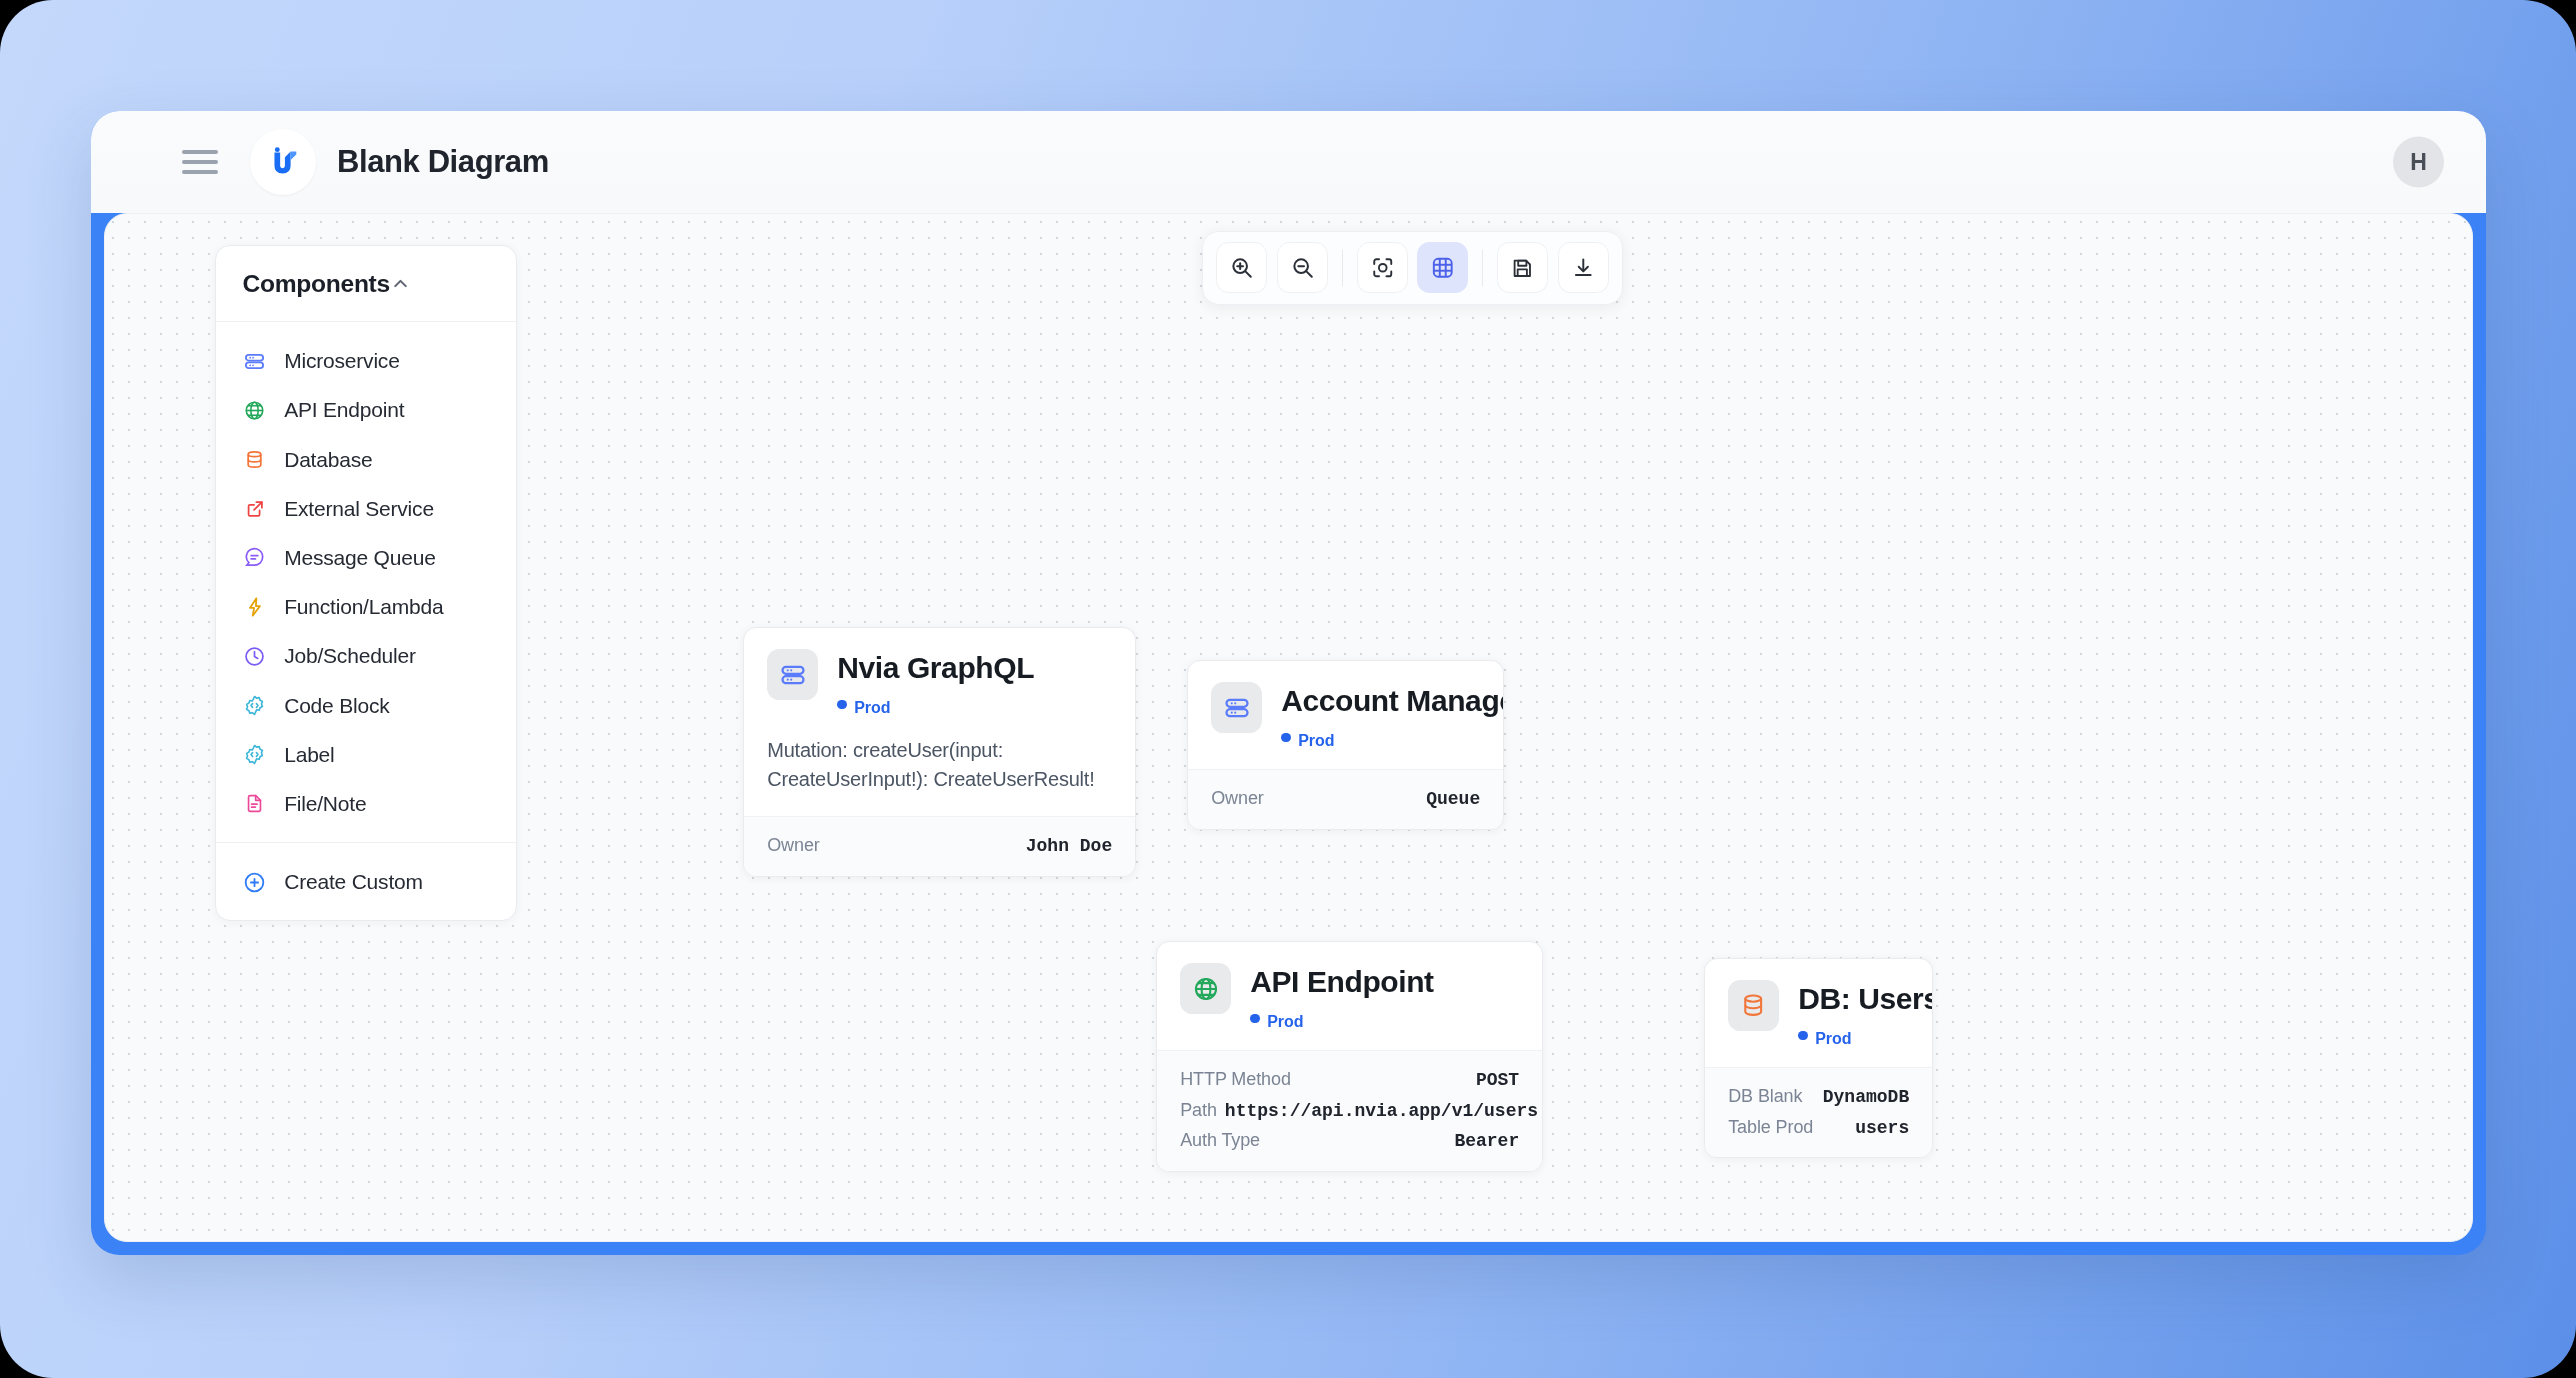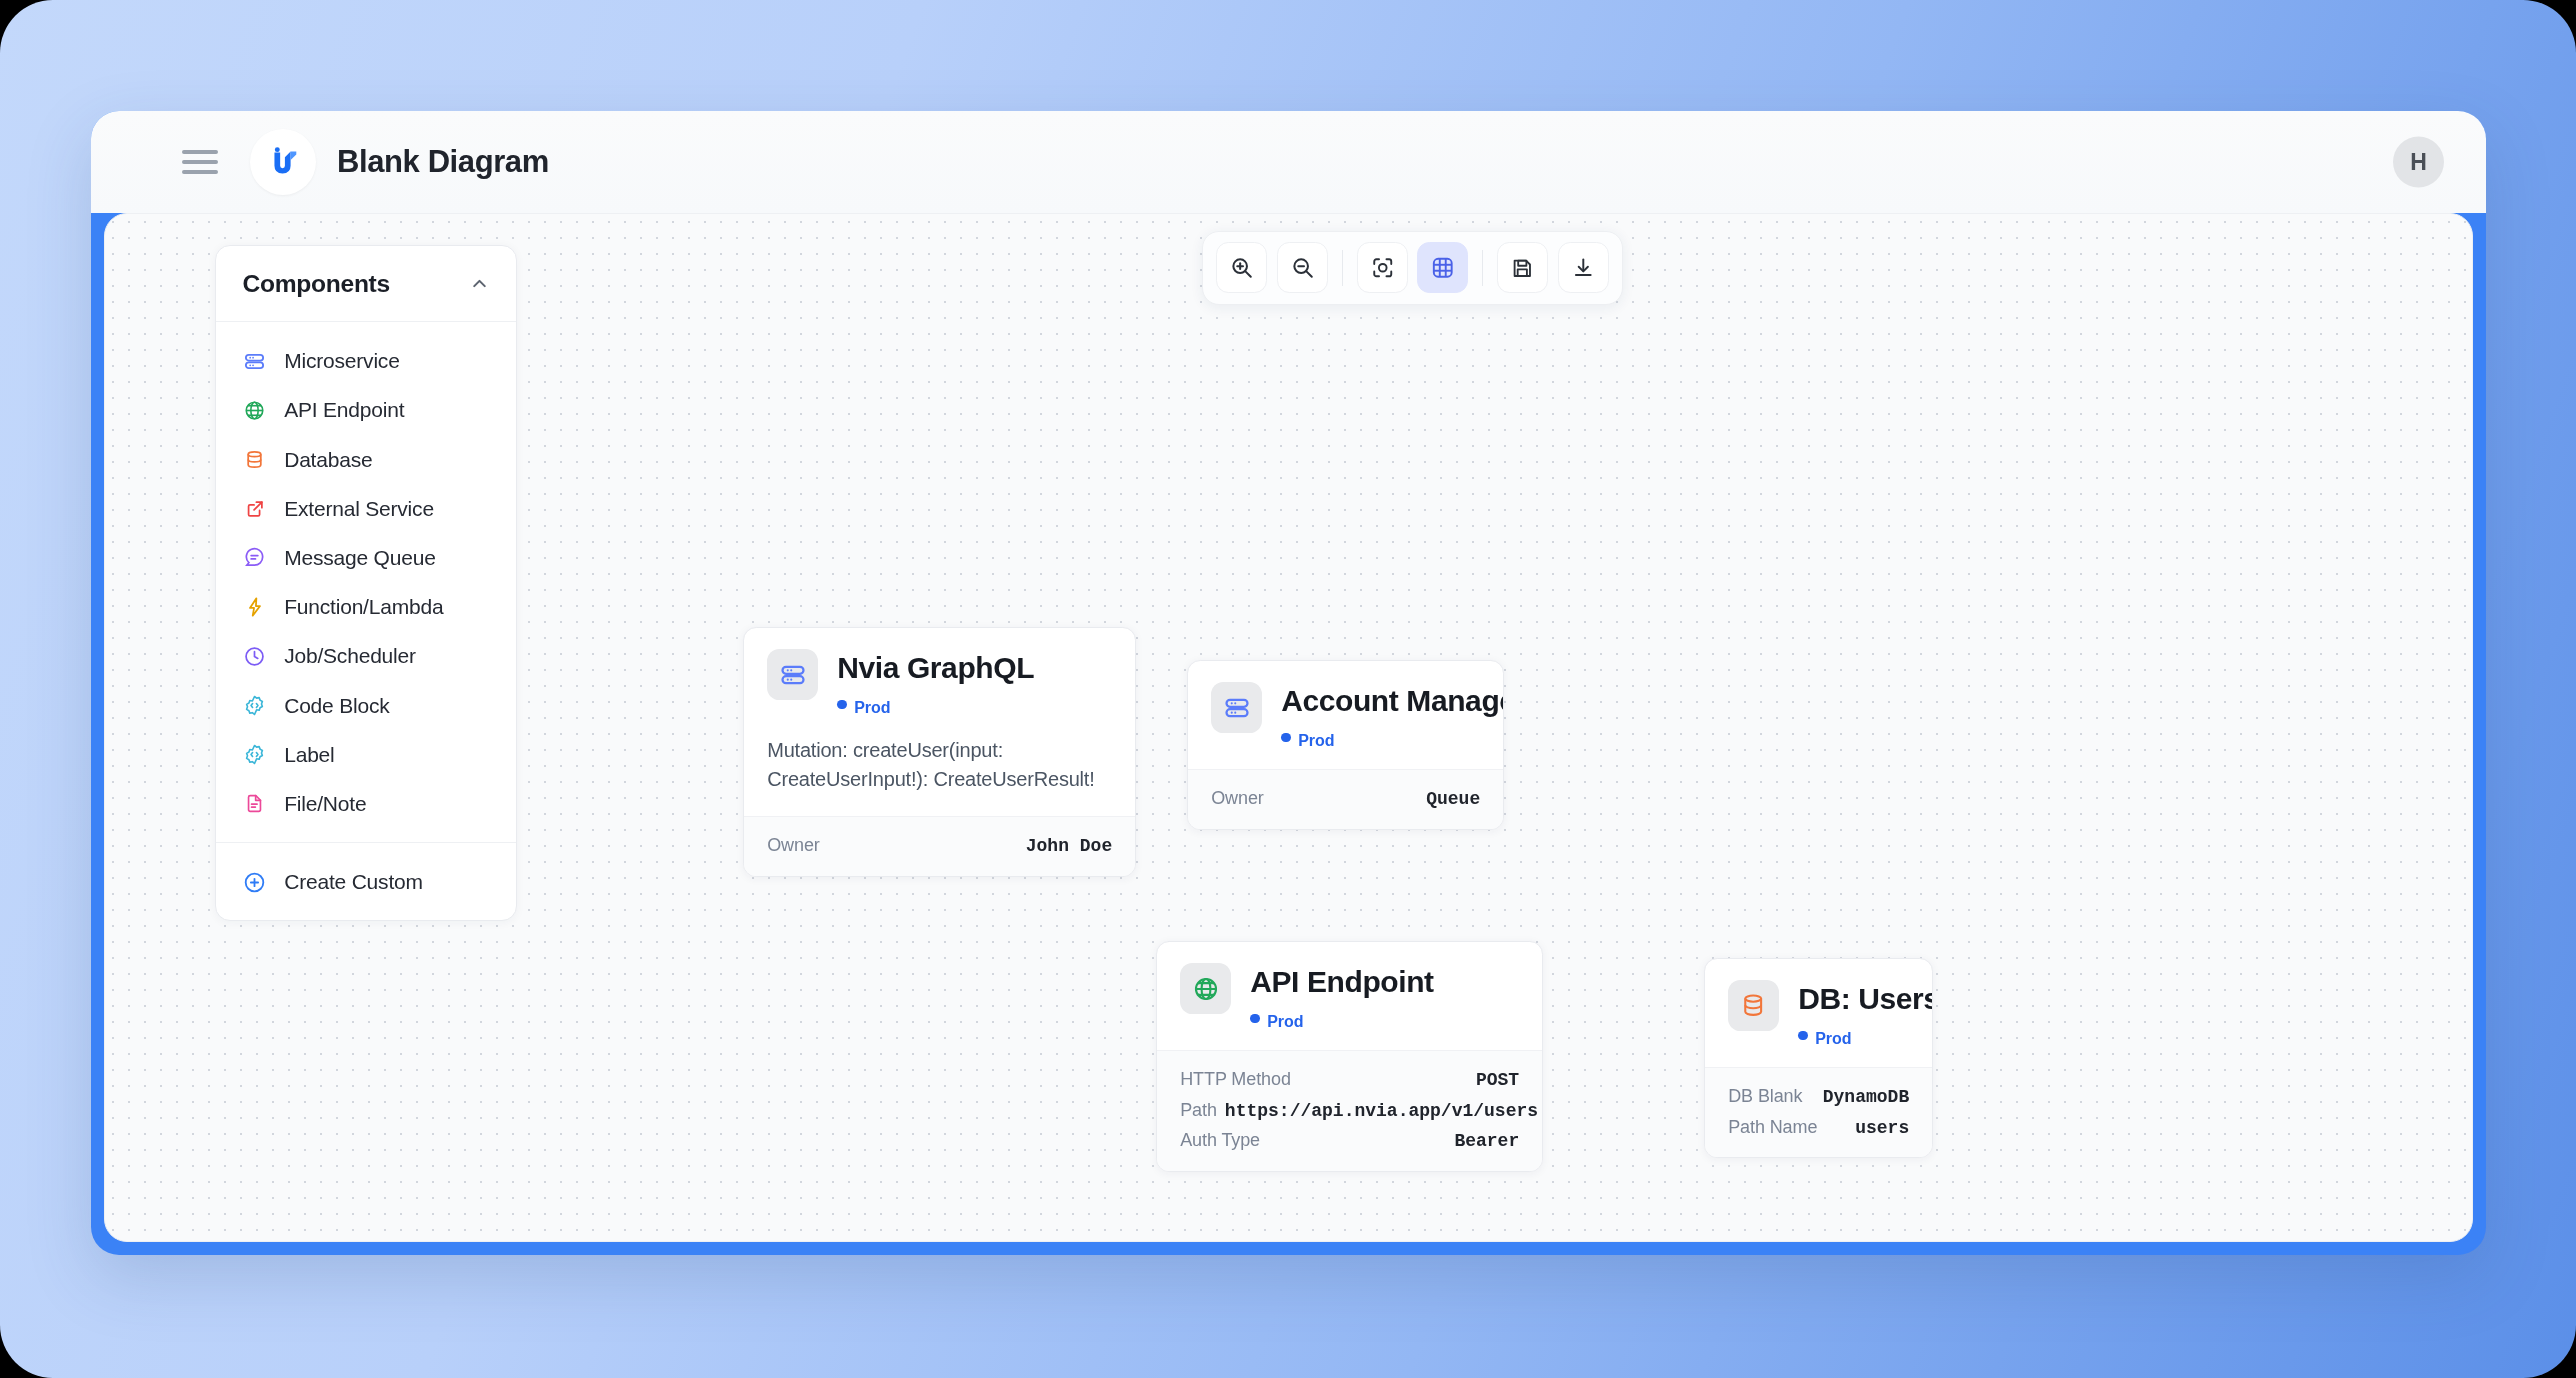--- a/index.html
+++ b/index.html
@@ -72,21 +72,21 @@
   
   .panel {
     position: absolute; left: 110px; top: 31px;
     width: 302px;
     background: #fff;
     border: 0.9px solid #e9ebef;
     border-radius: 15px;
     box-shadow: 0 1.9px 9.4px rgba(30,45,80,.045);
   }
   .panel-head {
-    display: flex; align-items: center; justify-content: space-between;
+    display: flex; align-items: center; justify-content: flex-start;
     padding: 23.6px 26.4px 23px;
     border-bottom: 0.9px solid #eef0f3;
   }
   .panel-title { font-size: 24.6px; font-weight: 700; color: #1b1f27; letter-spacing: -0.3px; }
   .chev { width: 21px; height: 21px; color: #5d6470; }
   .panel-list { padding: 15px 0 13.2px; }
   .comp-item {
     display: flex; align-items: center; gap: 17px;
     padding: 12.3px 26.4px; cursor: pointer;
   }
@@ -472,21 +472,21 @@
             <span class="node-status-txt">Prod</span>
           </div>
         </div>
       </div>
       <div class="node-foot">
         <div class="kv">
           <span class="kv-k">DB Blank</span>
           <span class="kv-v">DynamoDB</span>
         </div>
         <div class="kv">
-          <span class="kv-k">Path Name</span>
+          <span class="kv-k">Table Prod</span>
           <span class="kv-v">users</span>
         </div>
       </div>
     </div>
 
   </div>
 </div>
 
 
 </body></html>

